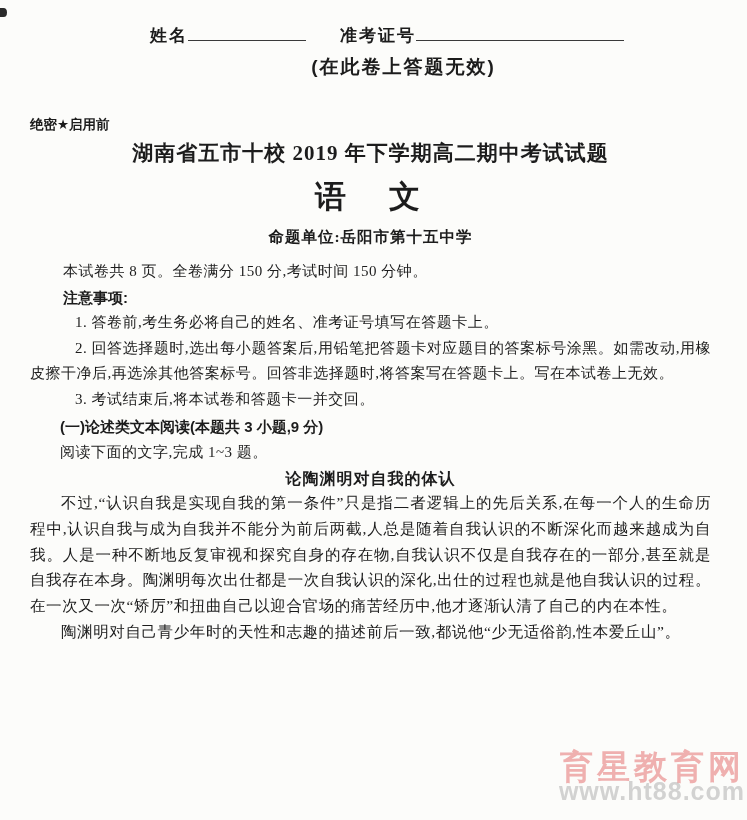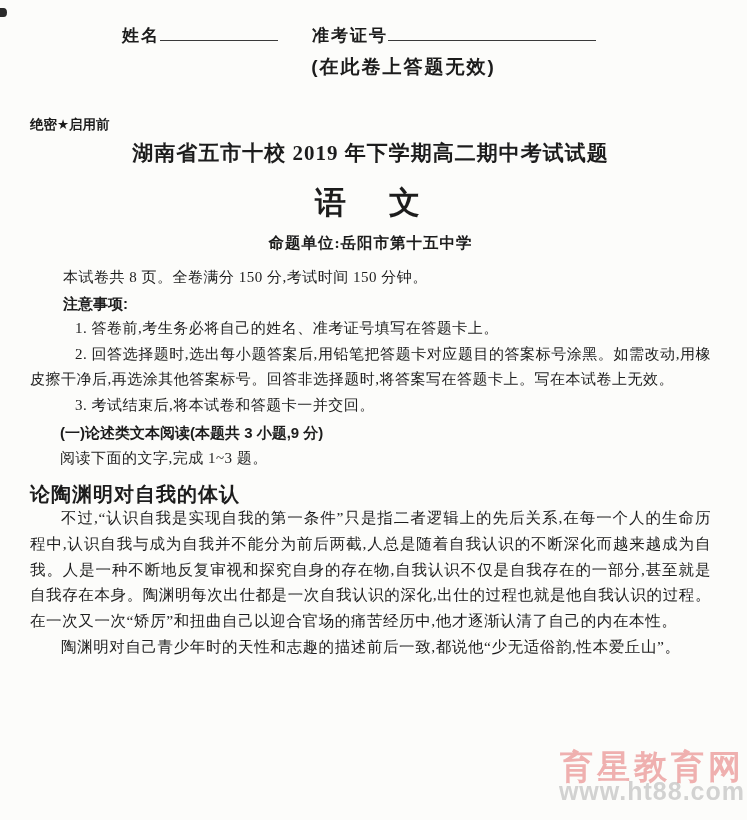--- a/index.html
+++ b/index.html
@@ -15,21 +15,21 @@
     padding: 0 36px 0 30px;
   }
   .scan-smudge {
     position: absolute;
     left: 0; top: 8px;
     width: 7px; height: 9px;
     background: #2a2a2a;
     border-radius: 0 60% 60% 0;
   }
   .header-row {
-    margin: 24px 0 0 92px;
+    margin: 24px 0 0 120px;
     display: flex;
     align-items: baseline;
     font-size: 17px;
     font-weight: bold;
     letter-spacing: 2px;
   }
   .blank {
     display: inline-block;
     border-bottom: 1.5px solid #3a3a3a;
     height: 1em;
@@ -52,21 +52,21 @@
     font-size: 13.5px;
   }
   .title {
     margin-top: 5px;
     text-align: center;
     font-size: 21px;
     font-weight: bold;
     letter-spacing: 1px;
   }
   .subject {
-    margin-top: 15px;
+    margin-top: 9px;
     text-align: center;
     font-family: "Liberation Sans", "DejaVu Sans", sans-serif;
     font-weight: bold;
     font-size: 31px;
     letter-spacing: 6px;
   }
   .issuer {
     margin-top: 9px;
     text-align: center;
     font-weight: bold;
@@ -110,24 +110,25 @@
     text-indent: 2em;
   }
   .instruction {
     margin-top: 3px;
     font-size: 15px;
     line-height: 23px;
     text-indent: 2em;
     letter-spacing: 0.5px;
   }
   .essay-title {
-    margin-top: 13px;
-    font-family: "Liberation Sans", "DejaVu Sans", sans-serif;
-    font-weight: bold;
-    font-size: 20px;
+    margin-top: 4px;
+    text-align: center;
+    font-family: "Liberation Sans", "DejaVu Sans", sans-serif;
+    font-weight: bold;
+    font-size: 16px;
     line-height: 22px;
     letter-spacing: 1px;
   }
   .essay {
     font-size: 15.5px;
     line-height: 25.8px;
     text-align: justify;
     text-indent: 2em;
     letter-spacing: 0.6px;
   }

